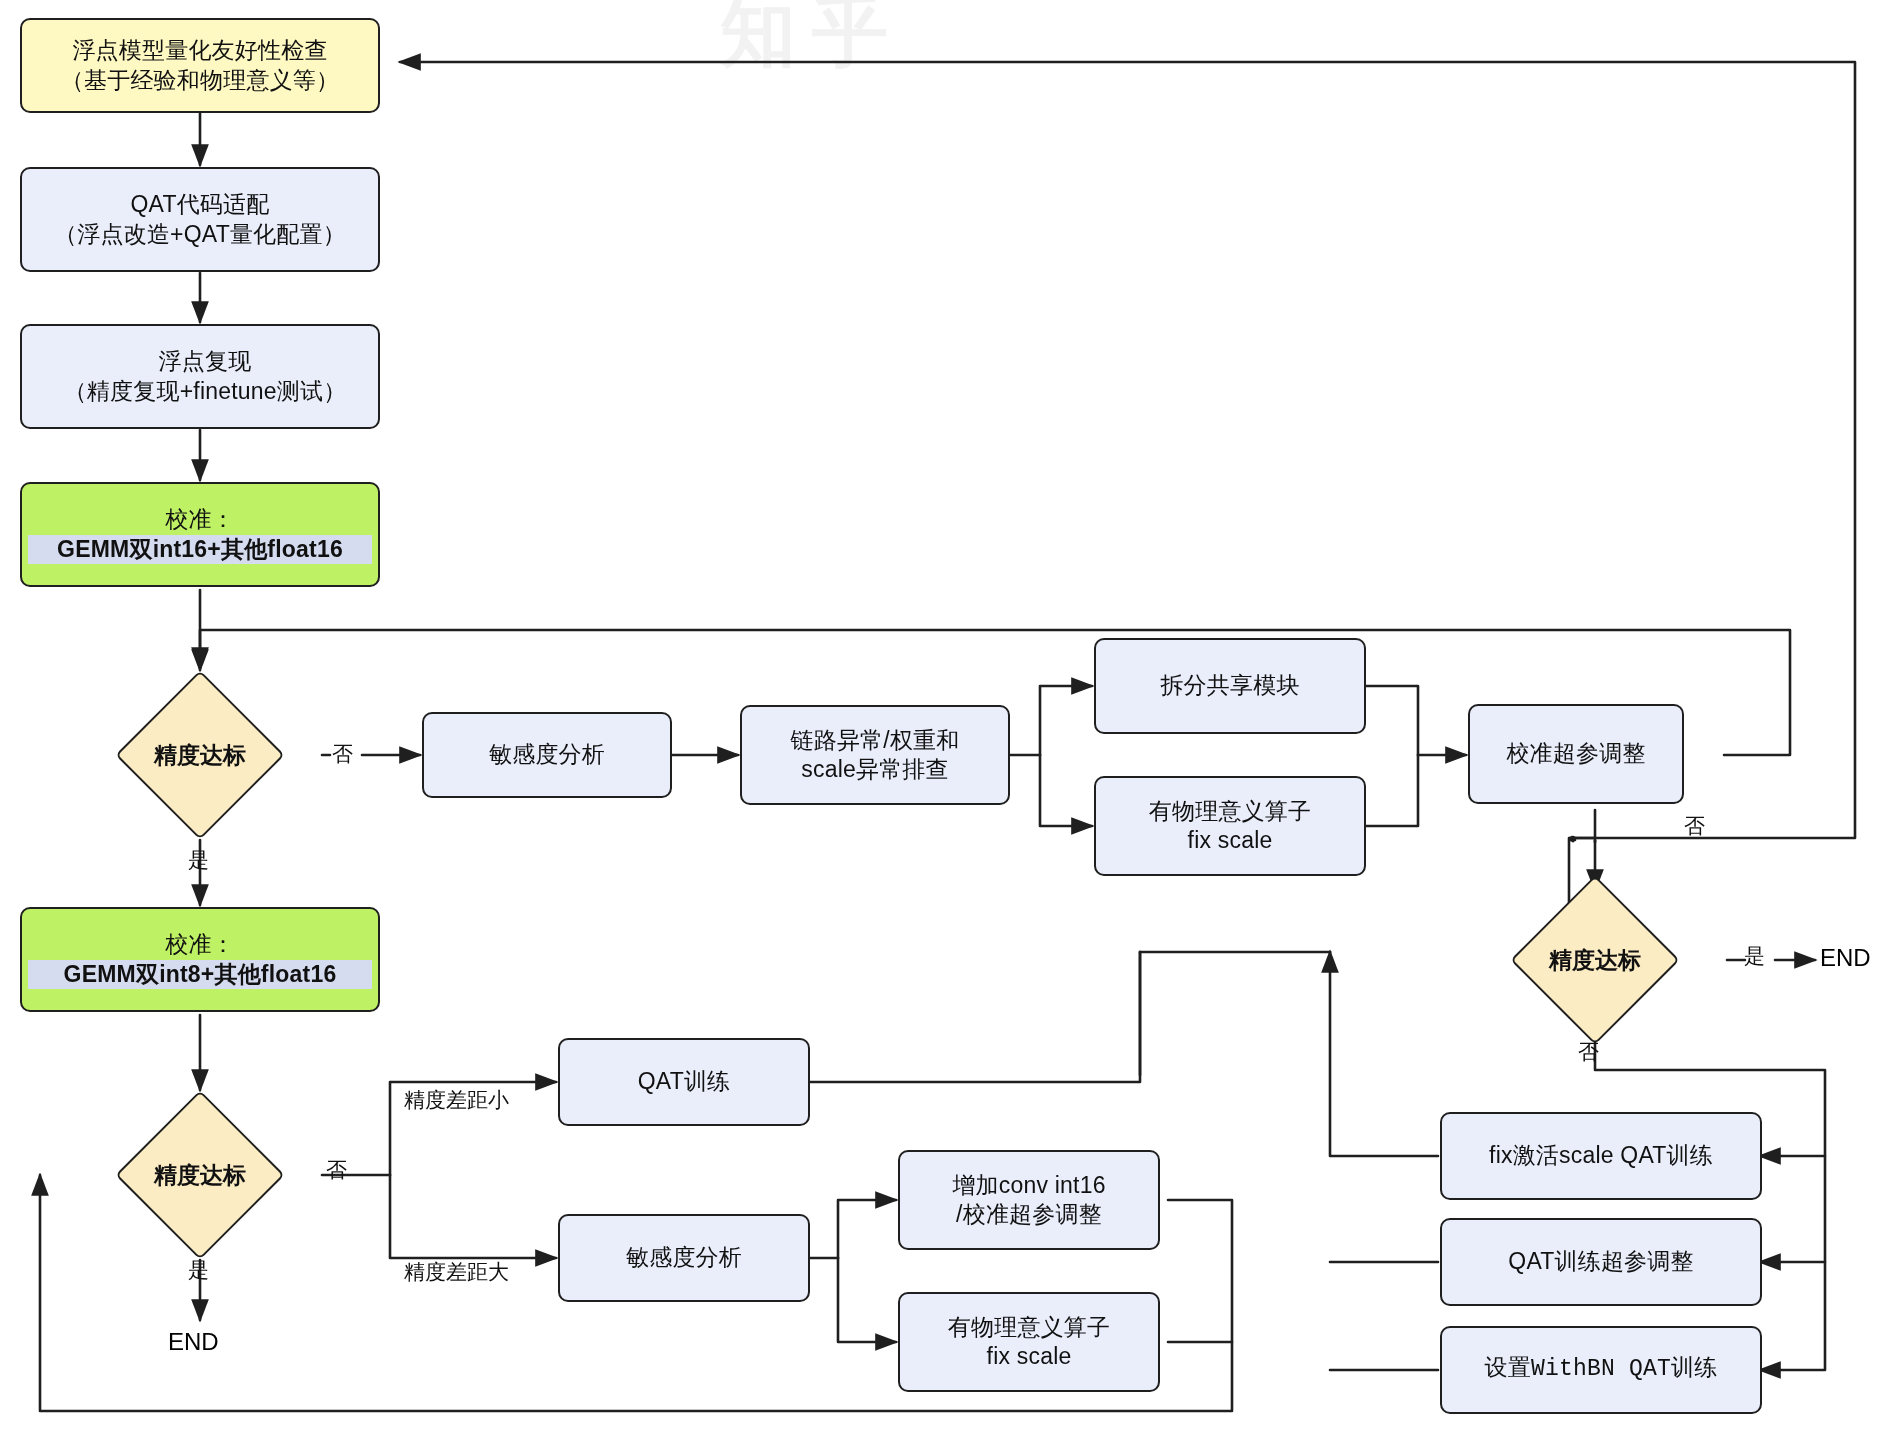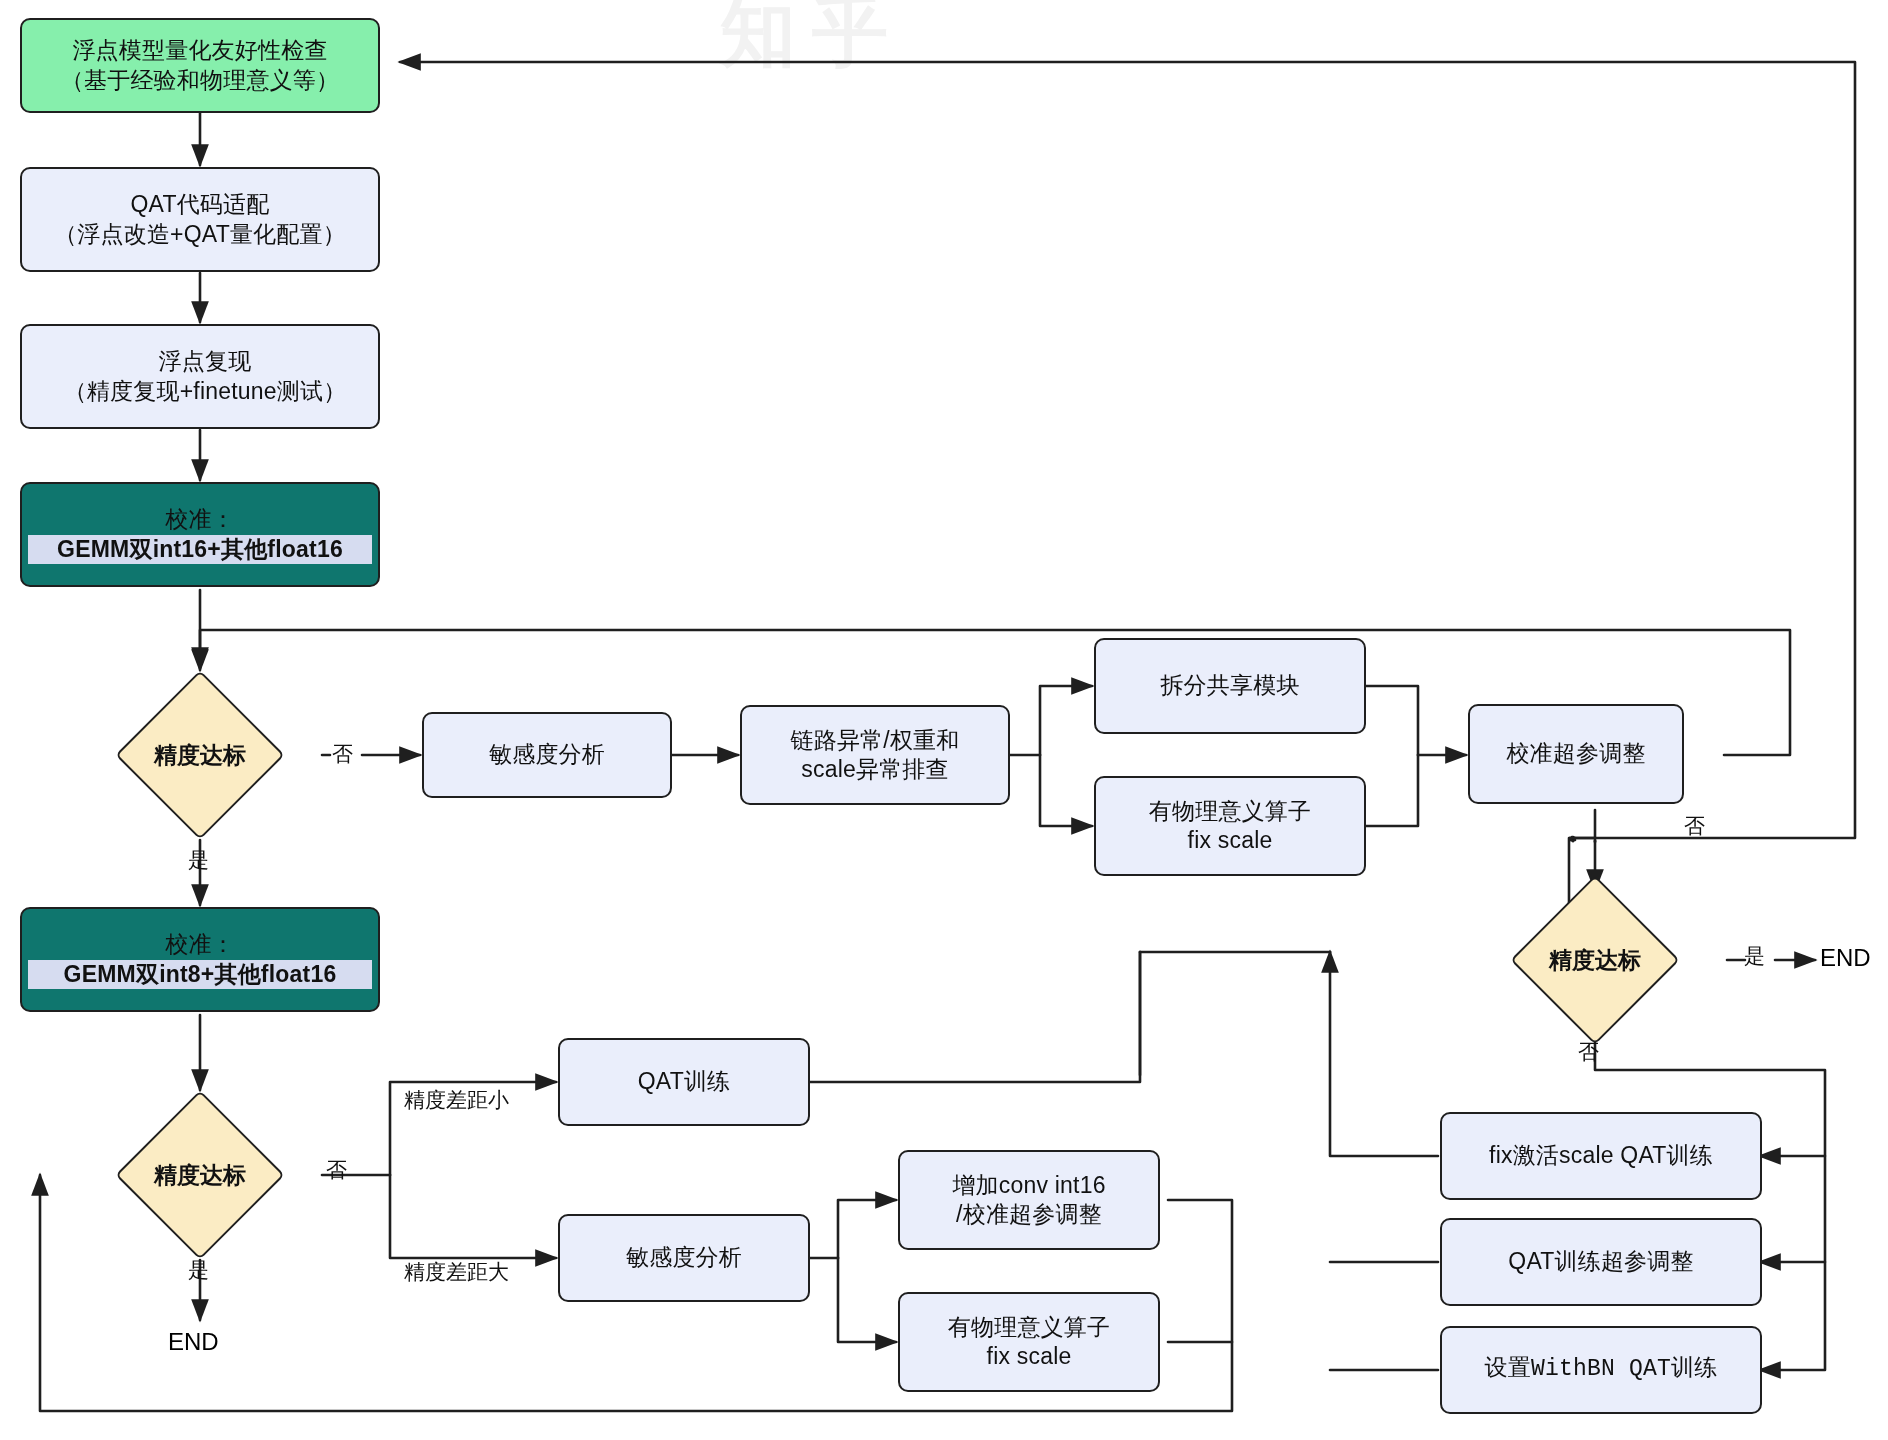--- a/index.html
+++ b/index.html
@@ -36,24 +36,24 @@
     border: 2px solid #1f1f1f;
     border-radius: 10px;
     background: #eaeefb;
     color: #111111;
     font-size: 23px;
     line-height: 1.28;
     letter-spacing: 0.2px;
     padding: 2px 6px;
   }
   .node.green {
-    background: #86efac;
+    background: #fef9c3;
   }
   .node.calib {
-    background: #0f766e;
+    background: #bef264;
   }
   .node.calib .line2 {
     font-weight: bold;
     background: #d6dcf0;
     display: block;
     width: 100%;
     text-align: center;
   }
   .diamond {
     position: absolute;

